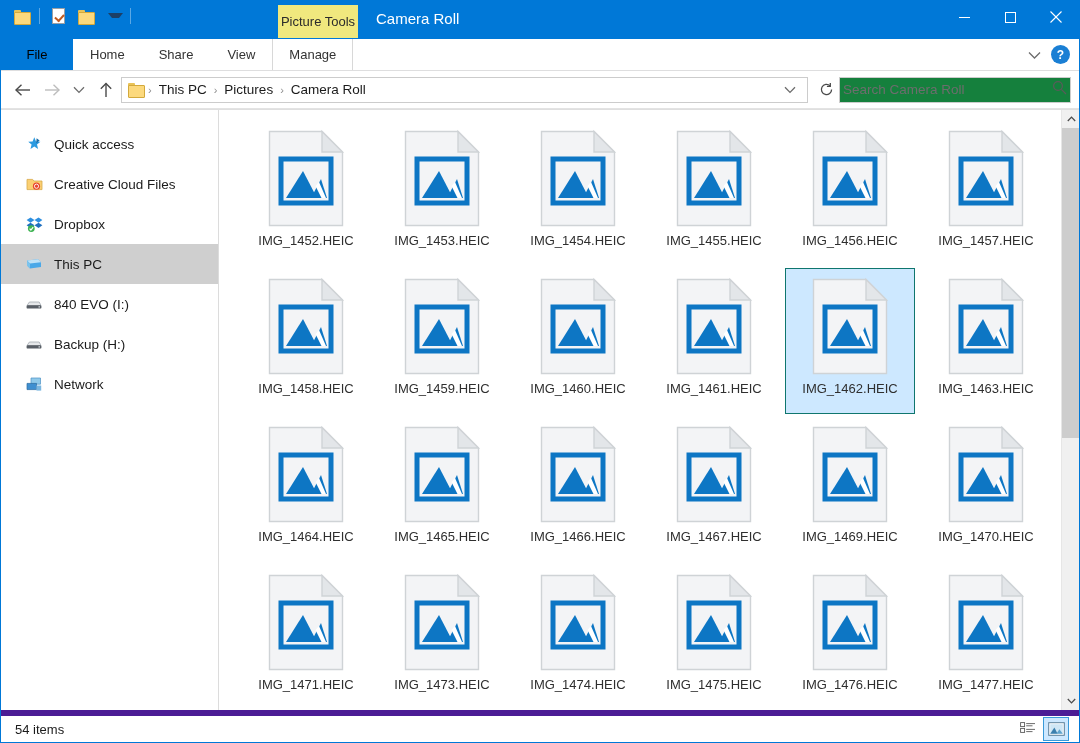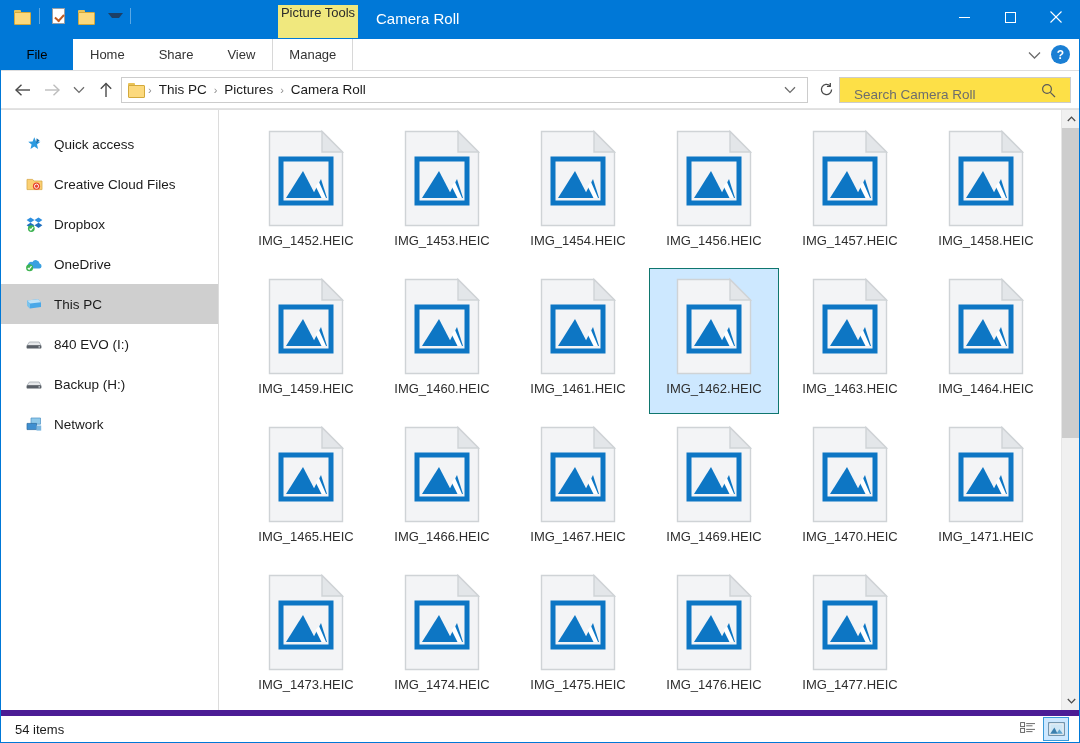--- a/index.html
+++ b/index.html
@@ -78,21 +78,21 @@
     width: 7px; height: 4px;
     border-left: 4px solid transparent; border-right: 4px solid transparent;
     border-top: 5px solid #1c3f66;
   }
 
   .ptools {
     position: absolute;
     left: 277px; top: 4px;
     width: 80px; height: 33px;
     background: #f0e87e;
-    display: flex; justify-content: center;
+    display: flex; align-items: center; justify-content: center;
     font-size: 13px; color: #2b2b2b;
   }
 
   .wintitle {
     position: absolute;
     left: 375px; top: 9px;
     font-size: 15px; color: #ffffff;
   }
 
   .wincontrols {
@@ -179,23 +179,23 @@
     display: flex; align-items: center;
   }
   .addr-folder { margin-right: 4px; display: flex; align-items: center; }
   .addr-chev {
     padding: 0 7px; display: flex; align-items: center;
   }
   .refresh { padding: 0 5px; display: flex; align-items: center; }
 
   .searchbox {
     flex: 0 0 232px; height: 26px;
-    border: 1px solid #cccccc; background: #fde047;
-    display: flex; align-items: flex-end;
-    padding: 0 14px;
+    border: 1px solid #cccccc; background: #15803d;
+    display: flex; align-items: center;
+    padding: 0 3px;
   }
   .searchbox input {
     flex: 1 1 auto; border: none; outline: none;
     font-family: "Liberation Sans", sans-serif;
     font-size: 13.5px; color: #1b1b1b;
     background: transparent; min-width: 0;
   }
   .searchbox input::placeholder { color: #6d6d6d; opacity: 1; }
 
   
@@ -470,30 +470,20 @@
             <polygon points="12.5,1.5 16.4,4.1 12.5,6.7 8.5,4.1" fill="#2d8fe0"></polygon>
             <polygon points="4.5,6.7 8.5,9.3 4.5,11.9 0.6,9.3" fill="#1f6fbf"></polygon>
             <polygon points="12.5,6.7 16.4,9.3 12.5,11.9 8.5,9.3" fill="#1f6fbf"></polygon>
             <circle cx="5.3" cy="12.6" r="3.4" fill="#3db351"></circle>
             <polyline points="3.6,12.6 4.9,14 7.2,11.1" fill="none" stroke="#ffffff" stroke-width="1.2"></polyline>
           </svg>
         </span>
         <span>Dropbox</span>
       </div>
 
-      <div class="navitem">
-        <span class="nico">
-          <svg width="18" height="17" viewBox="0 0 18 17">
-            <path d="M5.2 12.6h9.1a2.6 2.6 0 0 0 .3-5.1 3.9 3.9 0 0 0-7.2-1.6A3 3 0 0 0 5.2 12.6z" fill="#3aa0e0"></path>
-            <circle cx="4.6" cy="11.8" r="3.5" fill="#3db351"></circle>
-            <polyline points="2.8,11.8 4.1,13.3 6.5,10.2" fill="none" stroke="#ffffff" stroke-width="1.2"></polyline>
-          </svg>
-        </span>
-        <span>OneDrive</span>
-      </div>
 
       <div class="navitem selected">
         <span class="nico">
           <svg width="18" height="17" viewBox="0 0 18 17">
             <path d="M2 4.5 L13 3.2 L16 6.2 L16 11 L5 12.4 L2 9.4 Z" fill="#4aa8e8"></path>
             <path d="M2 4.5 L13 3.2 L16 6.2 L5 7.5 Z" fill="#bfe2f7"></path>
             <path d="M2 4.5 L5 7.5 L5 12.4 L2 9.4 Z" fill="#7cc3ec"></path>
           </svg>
         </span>
         <span>This PC</span>
@@ -566,20 +556,33 @@
   <svg class="pageicon" viewBox="0 0 78 99">
     <path d="M2.5 2.5 H55 L75.5 23 V96.5 H2.5 Z" fill="#f3f4f6" stroke="#cfd3d6" stroke-width="1.4"></path>
     <path d="M55 2.5 L75.5 23 H55 Z" fill="#e3e6e9" stroke="#cfd3d6" stroke-width="1.4"></path>
     <rect x="14" y="30" width="50" height="44" fill="none" stroke="#0d76c4" stroke-width="5"></rect>
     <path d="M19 69 L36 42 L50 69 Z" fill="#0d76c4"></path>
     <path d="M44 69 L54 50 L60 69 Z" fill="#0d76c4"></path>
     <path d="M52 53 L59 69 L54.5 69 L48.5 57 Z" fill="#ffffff"></path>
   </svg>
             </div>
             <div class="fname">IMG_1454.HEIC</div>
+          </div>
+          <div class="tile">
+            <div class="thumb">
+  <svg class="pageicon" viewBox="0 0 78 99">
+    <path d="M2.5 2.5 H55 L75.5 23 V96.5 H2.5 Z" fill="#f3f4f6" stroke="#cfd3d6" stroke-width="1.4"></path>
+    <path d="M55 2.5 L75.5 23 H55 Z" fill="#e3e6e9" stroke="#cfd3d6" stroke-width="1.4"></path>
+    <rect x="14" y="30" width="50" height="44" fill="none" stroke="#0d76c4" stroke-width="5"></rect>
+    <path d="M19 69 L36 42 L50 69 Z" fill="#0d76c4"></path>
+    <path d="M44 69 L54 50 L60 69 Z" fill="#0d76c4"></path>
+    <path d="M52 53 L59 69 L54.5 69 L48.5 57 Z" fill="#ffffff"></path>
+  </svg>
+            </div>
+            <div class="fname">IMG_1455.HEIC</div>
           </div>
           <div class="tile">
             <div class="thumb">
   <svg class="pageicon" viewBox="0 0 78 99">
     <path d="M2.5 2.5 H55 L75.5 23 V96.5 H2.5 Z" fill="#f3f4f6" stroke="#cfd3d6" stroke-width="1.4"></path>
     <path d="M55 2.5 L75.5 23 H55 Z" fill="#e3e6e9" stroke="#cfd3d6" stroke-width="1.4"></path>
     <rect x="14" y="30" width="50" height="44" fill="none" stroke="#0d76c4" stroke-width="5"></rect>
     <path d="M19 69 L36 42 L50 69 Z" fill="#0d76c4"></path>
     <path d="M44 69 L54 50 L60 69 Z" fill="#0d76c4"></path>
     <path d="M52 53 L59 69 L54.5 69 L48.5 57 Z" fill="#ffffff"></path>

